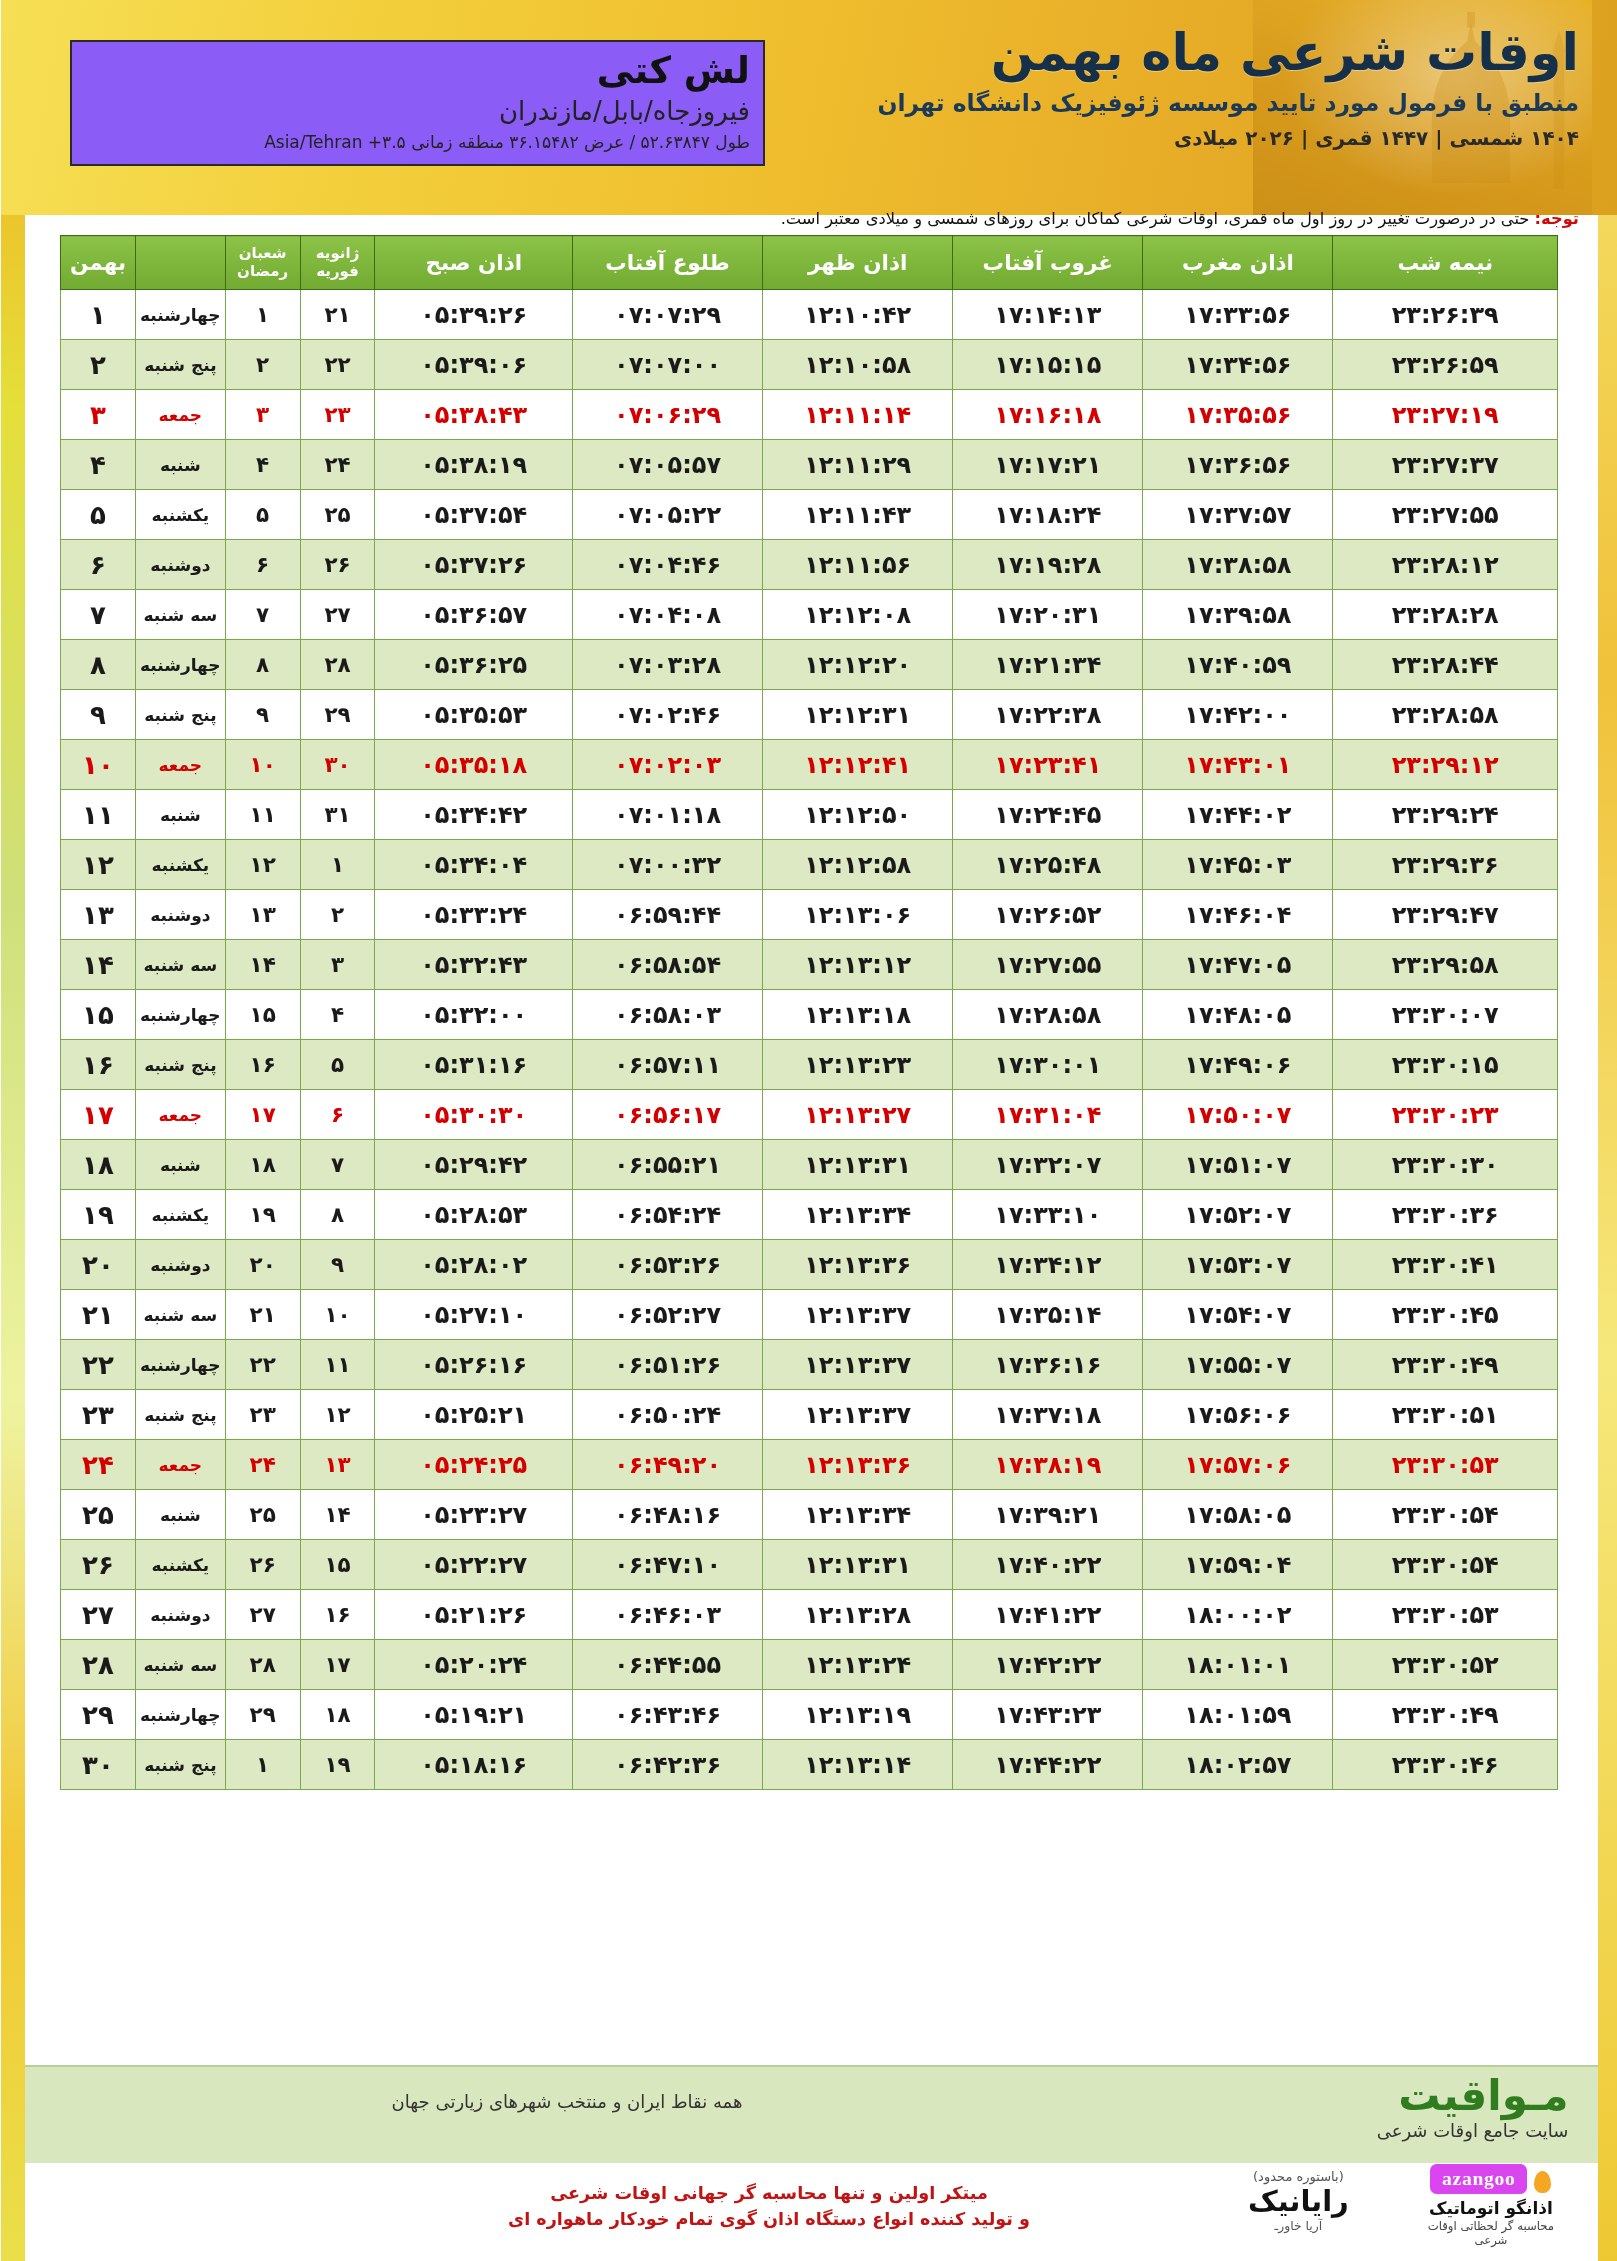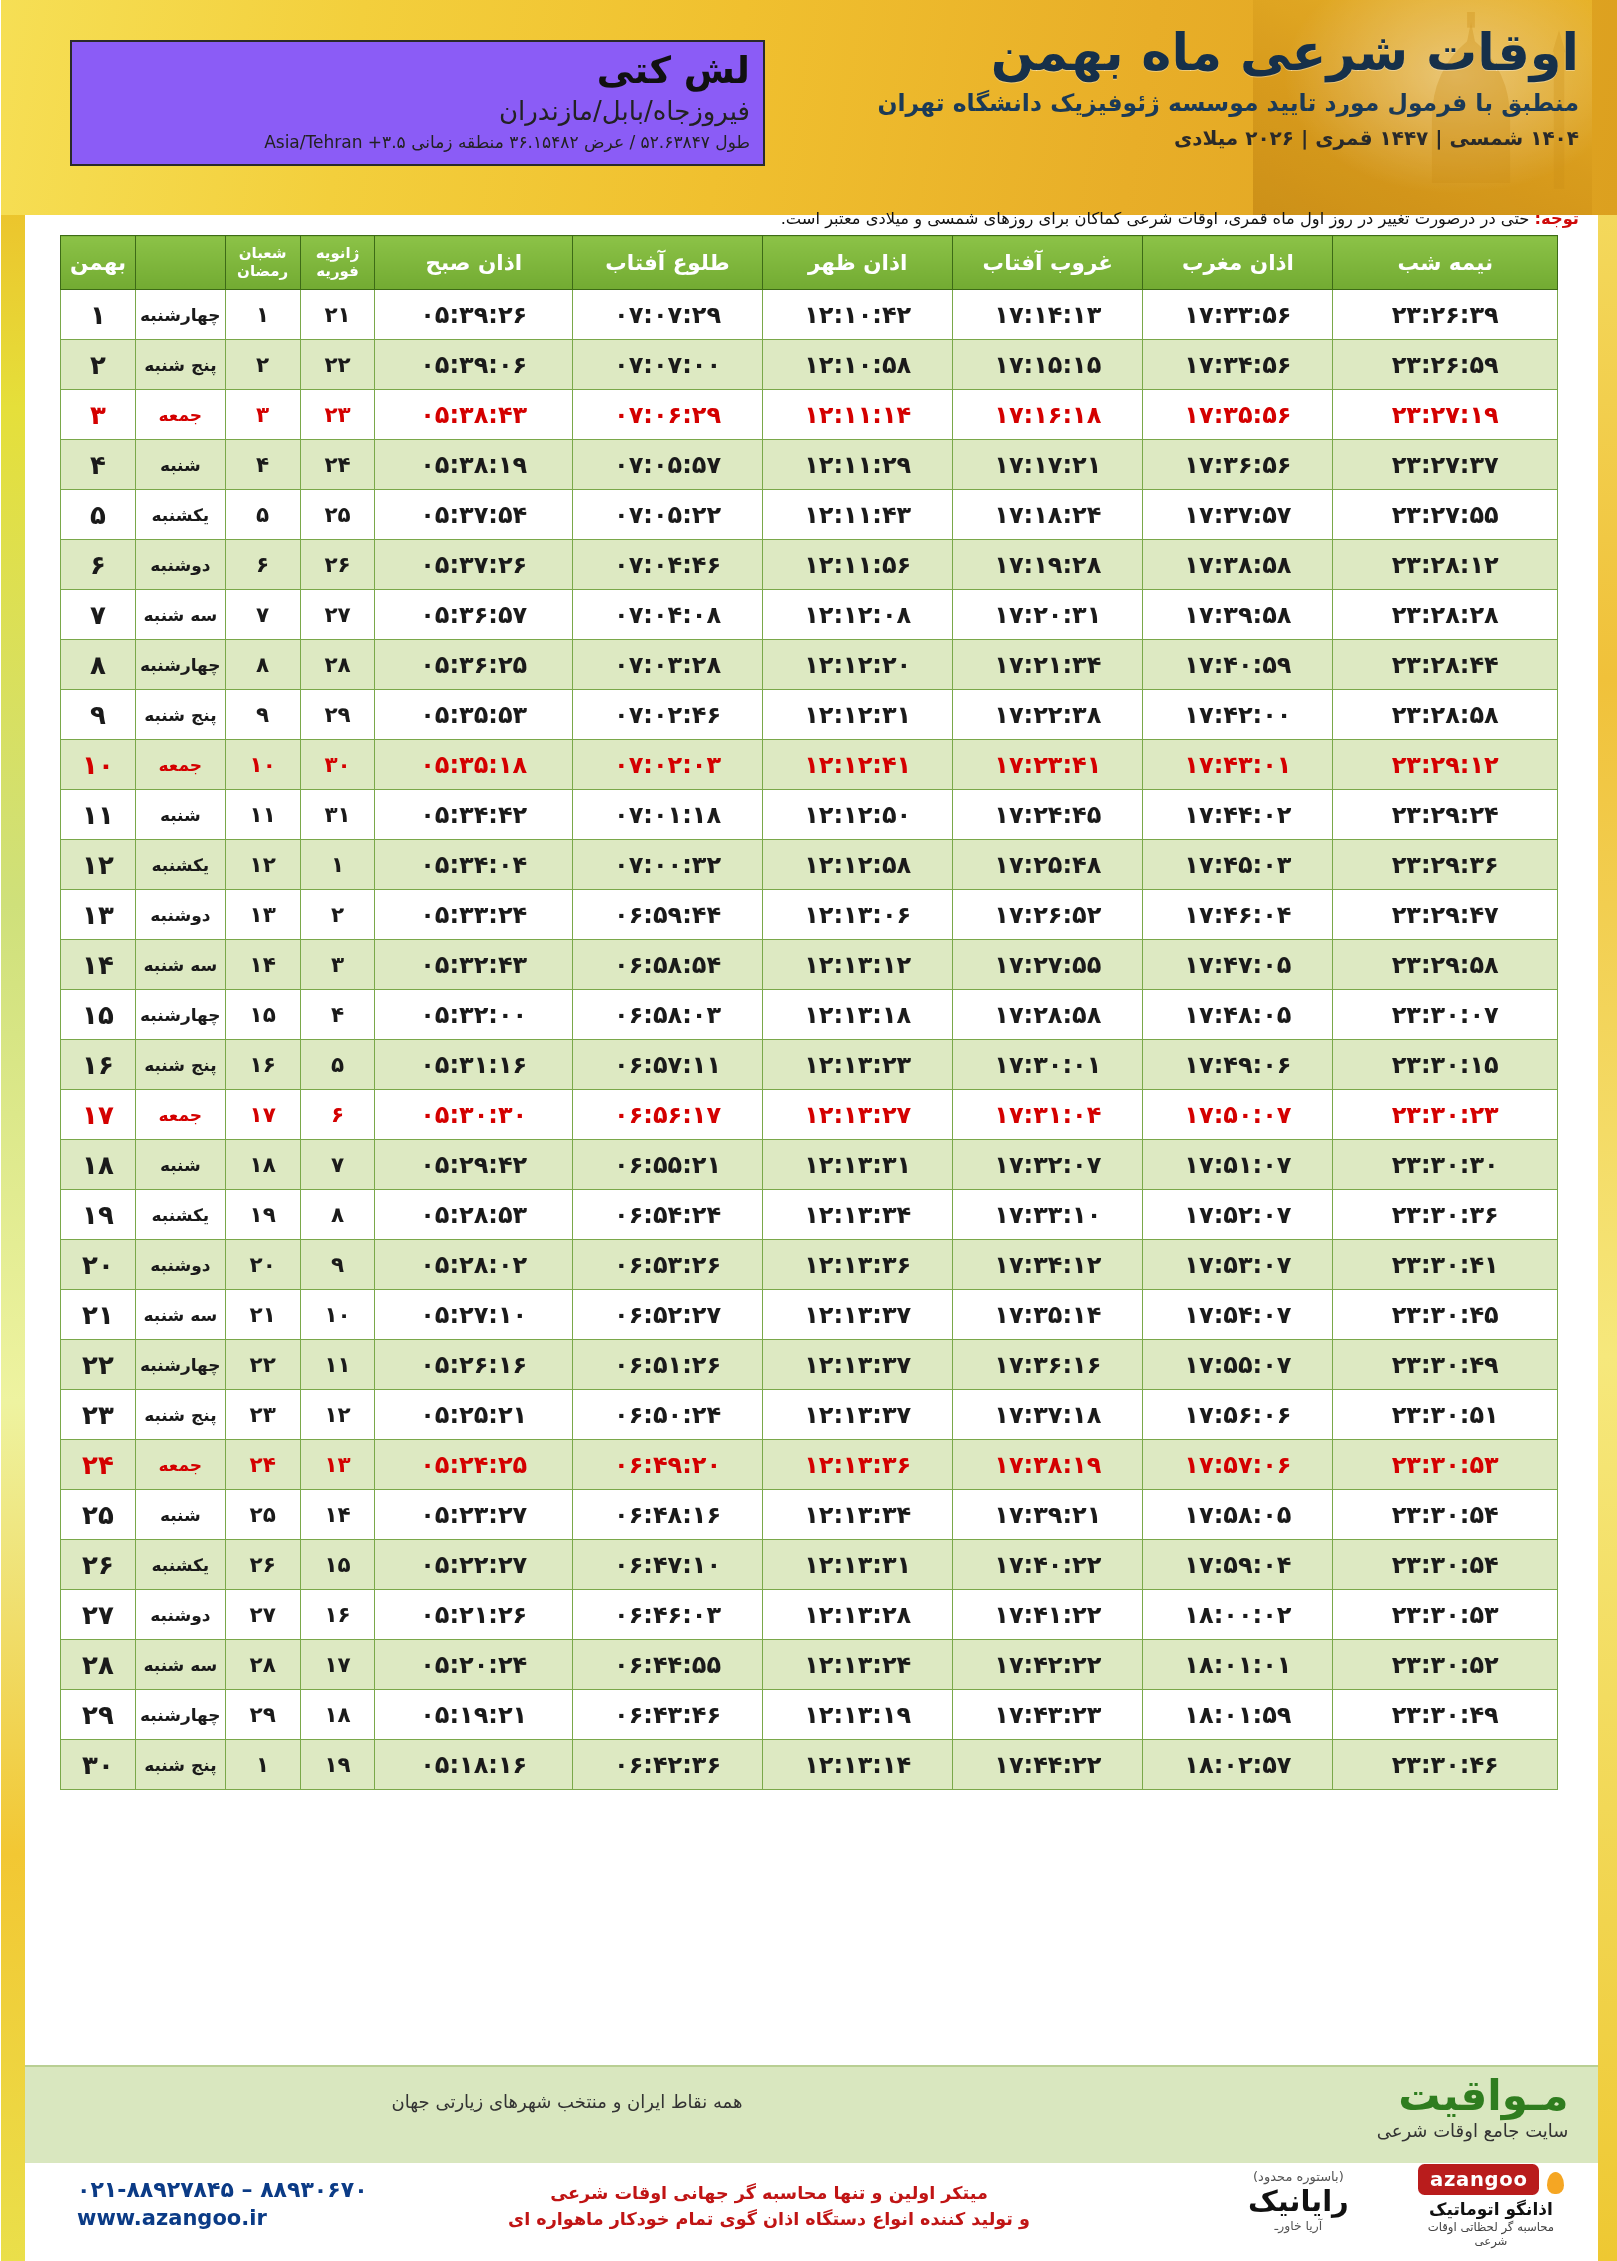--- a/index.html
+++ b/index.html
@@ -136,22 +136,22 @@
   .logo-rayaneik{
     position:absolute;right:215px;top:104px;text-align:center;width:170px;
   }
   .logo-rayaneik .lr-top{font-size:13px;color:#555;}
   .logo-rayaneik .lr-main{font-size:29px;font-weight:bold;color:#111;letter-spacing:-0.7px;}
   .logo-rayaneik .lr-sub{font-size:12.4px;color:#555;}
   .logo-azangoo{
     position:absolute;right:26px;top:99px;width:163px;text-align:center;
   }
   .az-badge{
-    display:inline-block;background:#b91c1c;border-radius:6.5px;padding:3.9px 11.7px;color:#fff;
-    font-size:19.6px;font-weight:bold;letter-spacing:0.7px;
+    display:inline-block;background:#d946ef;border-radius:6.5px;padding:3.9px 11.7px;color:#fff;
+    font-size:19.6px;font-weight:bold;letter-spacing:0.7px;font-family:Liberation Serif, serif;
   }
   .az-line{font-size:17px;font-weight:bold;color:#111;margin-top:3.9px;}
   .az-sub{font-size:11.7px;color:#444;margin-top:1.3px;}
   .flame{
     display:inline-block;width:17px;height:22px;background:#f5a623;border-radius:50% 50% 45% 45%/60% 60% 40% 40%;
     vertical-align:middle;margin-left:3.9px;
   }
 </style>
 </head>
 <body>
@@ -578,24 +578,20 @@
 </div>
 
 <div class="footer">
   <div class="footer-green"></div>
   <div class="footer-mid">همه نقاط ایران و منتخب شهرهای زیارتی جهان</div>
   <div class="footer-brand">
     <div class="fa-big">مـواقیت</div>
     <div class="fa-small">سایت جامع اوقات شرعی</div>
   </div>
   <div class="footer-white"></div>
-  <div class="phones">
-    <div class="ph">۰۲۱-۸۸۹۲۷۸۴۵ – ۸۸۹۳۰۶۷۰</div>
-    <div class="www">www.azangoo.ir</div>
-  </div>
   <div class="foot-desc">
     <div>میتکر اولین و تنها محاسبه گر جهانی اوقات شرعی</div>
     <div>و تولید کننده انواع دستگاه اذان گوی تمام خودکار ماهواره ای</div>
   </div>
   <div class="logo-rayaneik">
     <div class="lr-top">(باستوره محدود)</div>
     <div class="lr-main">رایانیک</div>
     <div class="lr-sub">آریا خاورـ</div>
   </div>
   <div class="logo-azangoo">

